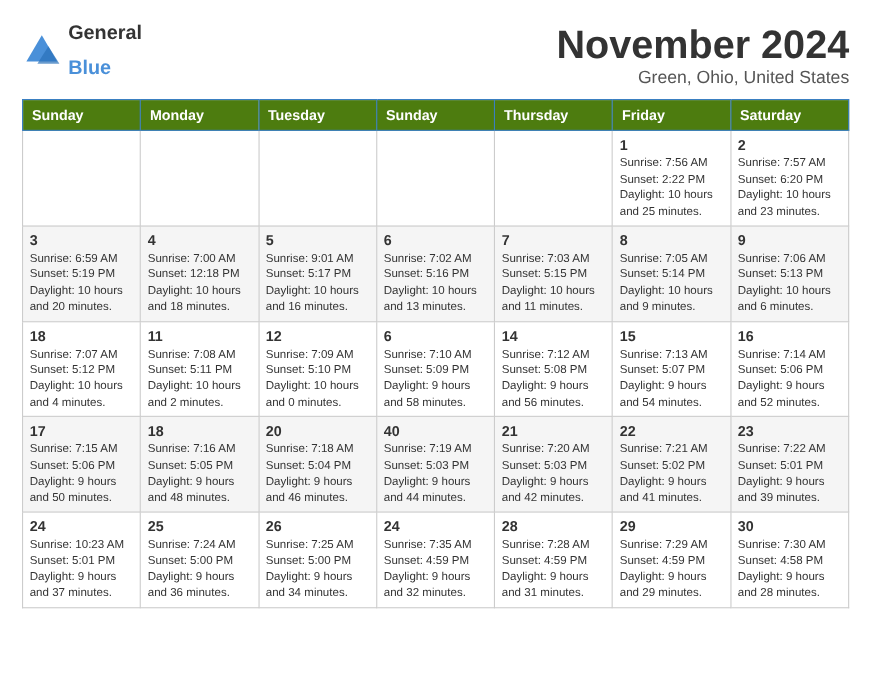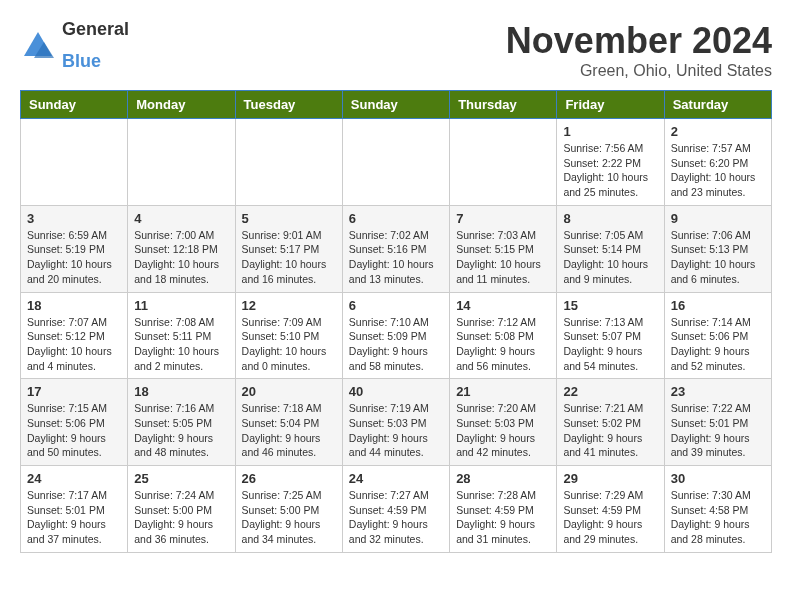--- a/index.html
+++ b/index.html
@@ -275,39 +275,39 @@
         <td>
           <span class="day-number">23</span>
           <div class="day-info">Sunrise: 7:22 AM
 Sunset: 5:01 PM
 Daylight: 9 hours and 39 minutes.</div>
         </td>
       </tr>
       <tr>
         <td>
           <span class="day-number">24</span>
-          <div class="day-info">Sunrise: 7:17 AM
+          <div class="day-info">Sunrise: 10:23 AM
 Sunset: 5:01 PM
 Daylight: 9 hours and 37 minutes.</div>
         </td>
         <td>
           <span class="day-number">25</span>
           <div class="day-info">Sunrise: 7:24 AM
 Sunset: 5:00 PM
 Daylight: 9 hours and 36 minutes.</div>
         </td>
         <td>
           <span class="day-number">26</span>
           <div class="day-info">Sunrise: 7:25 AM
 Sunset: 5:00 PM
 Daylight: 9 hours and 34 minutes.</div>
         </td>
         <td>
           <span class="day-number">24</span>
-          <div class="day-info">Sunrise: 7:27 AM
+          <div class="day-info">Sunrise: 7:35 AM
 Sunset: 4:59 PM
 Daylight: 9 hours and 32 minutes.</div>
         </td>
         <td>
           <span class="day-number">28</span>
           <div class="day-info">Sunrise: 7:28 AM
 Sunset: 4:59 PM
 Daylight: 9 hours and 31 minutes.</div>
         </td>
         <td>

